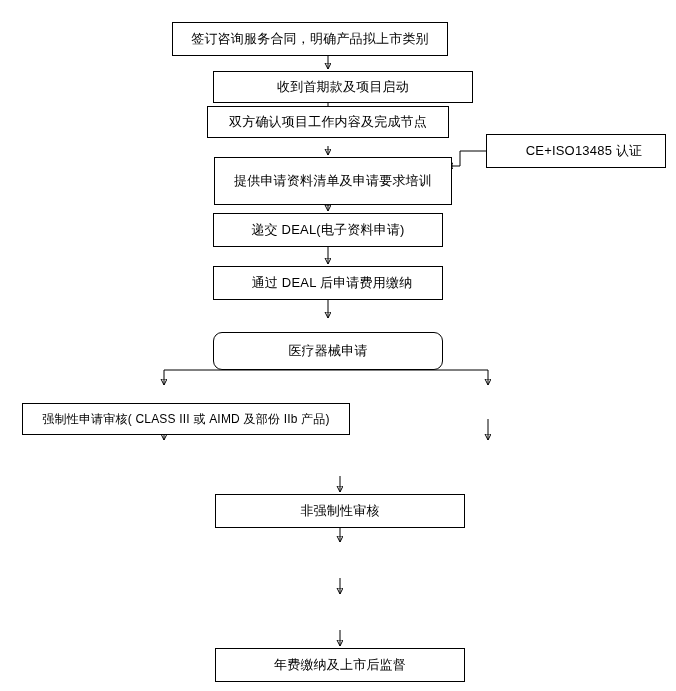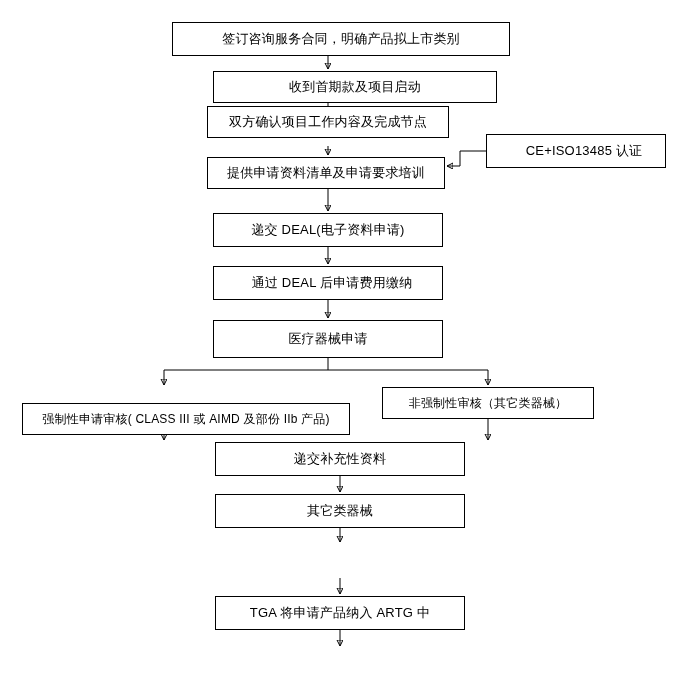--- a/index.html
+++ b/index.html
@@ -77,53 +77,47 @@
     <line x1="488" y1="419" x2="488" y2="440" marker-end="url(#arrow)"></line>
 
     <line x1="340" y1="476" x2="340" y2="492" marker-end="url(#arrow)"></line>
     <line x1="340" y1="528" x2="340" y2="542" marker-end="url(#arrow)"></line>
     <line x1="340" y1="578" x2="340" y2="594" marker-end="url(#arrow)"></line>
     <line x1="340" y1="630" x2="340" y2="646" marker-end="url(#arrow)"></line>
 
     <polyline points="486,151 460,151 460,166 447,166" marker-end="url(#arrow)"></polyline>
   </svg>
 
-  <div class="node" style="left:172px;top:22px;width:338px;height:34px;">
+  <div class="node" style="left:172px;top:22px;width:276px;height:34px;">
     <span>签订咨询服务合同，明确产品拟上市类别</span>
   </div>
-  <div class="node" style="left:213px;top:71px;width:284px;height:32px;">
+  <div class="node" style="left:213px;top:71px;width:260px;height:32px;">
     <span>收到首期款及项目启动</span>
   </div>
   <div class="node" style="left:207px;top:106px;width:242px;height:32px;">
     <span>双方确认项目工作内容及完成节点</span>
   </div>
-  <div class="node" style="left:207px;top:157px;width:238px;height:32px;">
+  <div class="node" style="left:214px;top:157px;width:238px;height:48px;">
     <span>提供申请资料清单及申请要求培训</span>
   </div>
   <div class="node" style="left:213px;top:213px;width:230px;height:34px;">
     <span>递交 DEAL(电子资料申请)</span>
   </div>
   <div class="node" style="left:213px;top:266px;width:230px;height:34px;padding-left:8px;">
     <span>通过 DEAL 后申请费用缴纳</span>
   </div>
-  <div class="node" style="left:213px;top:320px;width:230px;height:38px;">
+  <div class="node" style="left:213px;top:332px;width:230px;height:38px;border-radius:9px;">
     <span>医疗器械申请</span>
   </div>
   <div class="node small" style="left:22px;top:387px;width:328px;height:32px;margin-top:16px;">
     <span>强制性申请审核( CLASS III 或 AIMD 及部份 IIb 产品)</span>
   </div>
-  <div class="node small" style="left:382px;top:387px;width:212px;height:32px;">
-    <span>非强制性审核（其它类器械）</span>
+  <div class="node" style="left:215px;top:494px;width:250px;height:34px;">
+    <span>非强制性审核</span>
   </div>
-  <div class="node" style="left:215px;top:442px;width:250px;height:34px;">
-    <span>递交补充性资料</span>
-  </div>
-  <div class="node" style="left:215px;top:494px;width:250px;height:34px;">
-    <span>其它类器械</span>
-  </div>
-  <div class="node" style="left:215px;top:596px;width:250px;height:34px;">
-    <span>TGA 将申请产品纳入 ARTG 中</span>
+  <div class="node" style="left:215px;top:648px;width:250px;height:34px;">
+    <span>年费缴纳及上市后监督</span>
   </div>
   <div class="node" style="left:486px;top:134px;width:180px;height:34px;padding-left:16px;">
     <span>CE+ISO13485 认证</span>
   </div>
 
 </div>
 
 </body></html>

